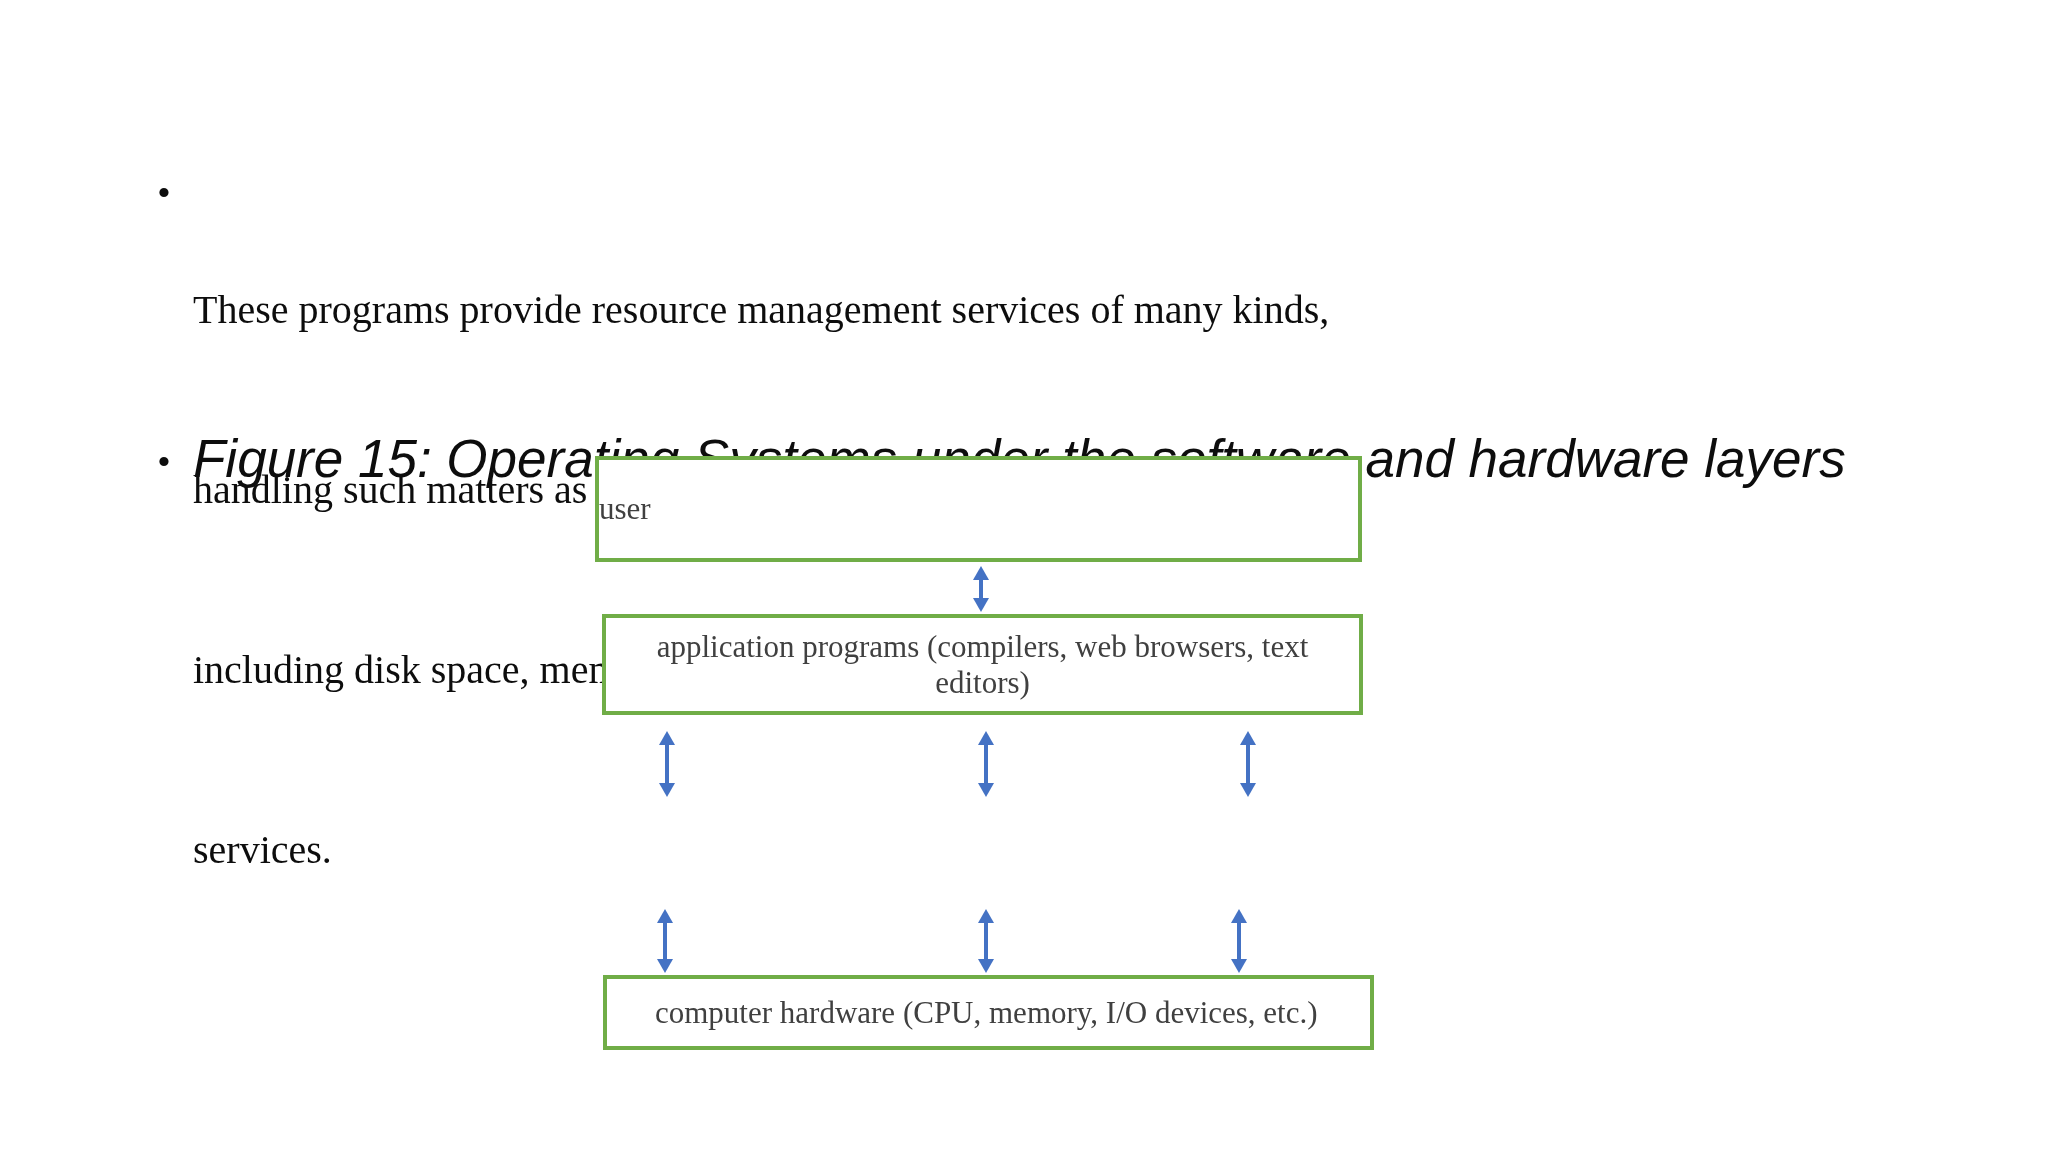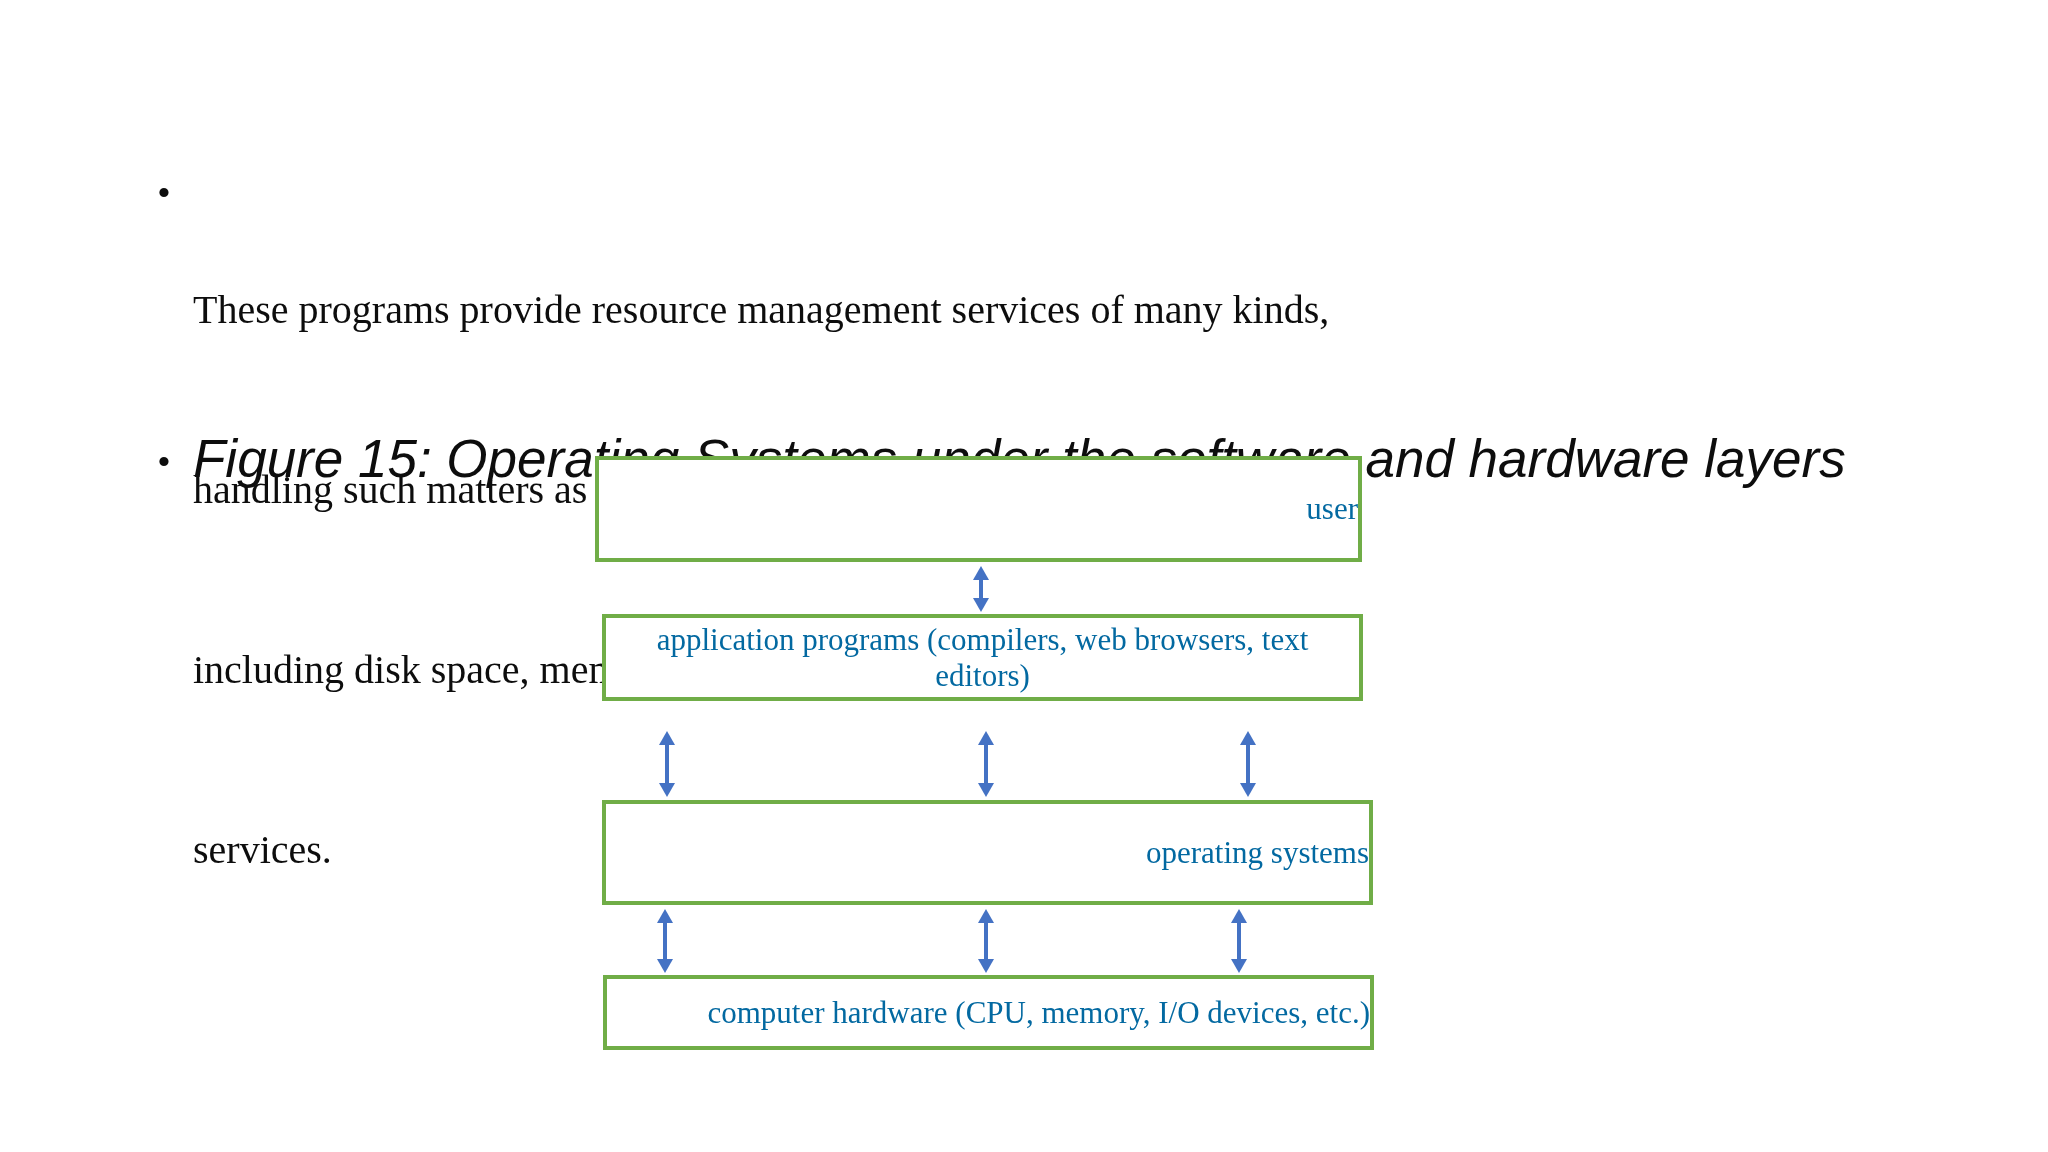--- a/index.html
+++ b/index.html
@@ -36,27 +36,27 @@
     white-space:nowrap;
   }
   .caption .marker{font-style:normal;line-height:62px;}
   
   .diagram{position:absolute;inset:0;z-index:2;pointer-events:none;}
   .dbox{
     position:absolute;
     box-sizing:border-box;
     border:4px solid var(--box-border,#70ad47);
     background:var(--box-fill,#ffffff);
-    display:flex;align-items:center;justify-content:flex-end;
+    display:flex;align-items:center;justify-content:flex-start;
     font-size:31px;
-    color:#0369a1;
+    color:#404040;
     text-align:center;
   }
   .box-user{left:595px;top:456px;width:767px;height:106px;}
-  .box-app {left:602px;top:614px;width:761px;height:87px;}
+  .box-app {left:602px;top:614px;width:761px;height:101px;}
   .box-os  {left:602px;top:800px;width:771px;height:105px;}
   .box-hw  {left:603px;top:975px;width:771px;height:75px;padding-left:48px;}
   
   .varrow{position:absolute;width:18px;}
   .varrow .shaft{
     position:absolute;left:50%;transform:translateX(-50%);
     top:9px;bottom:9px;width:4px;
     background:var(--arrow,#4472c4);
   }
   .varrow::before,.varrow::after{
@@ -110,23 +110,20 @@
     <div class="varrow a2">
         <span class="shaft"></span>
       </div>
     <div class="varrow a3">
         <span class="shaft"></span>
       </div>
     <div class="varrow a4">
         <span class="shaft"></span>
       </div>
 
-    <div class="dbox box-os">
-      <span>operating systems</span>
-    </div>
 
     <div class="varrow a5">
         <span class="shaft"></span>
       </div>
     <div class="varrow a6">
         <span class="shaft"></span>
       </div>
     <div class="varrow a7">
         <span class="shaft"></span>
       </div>

